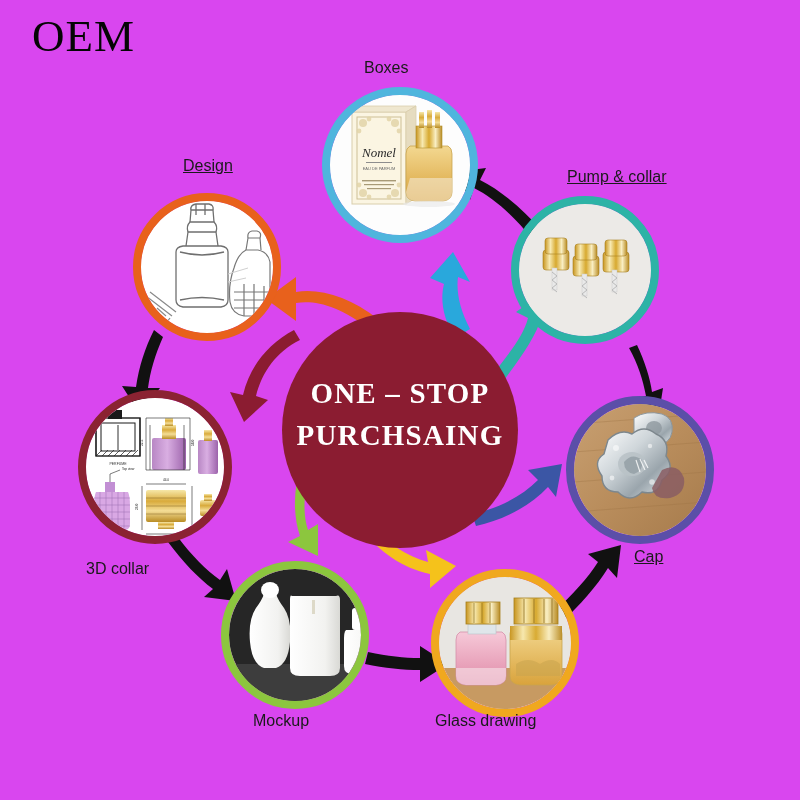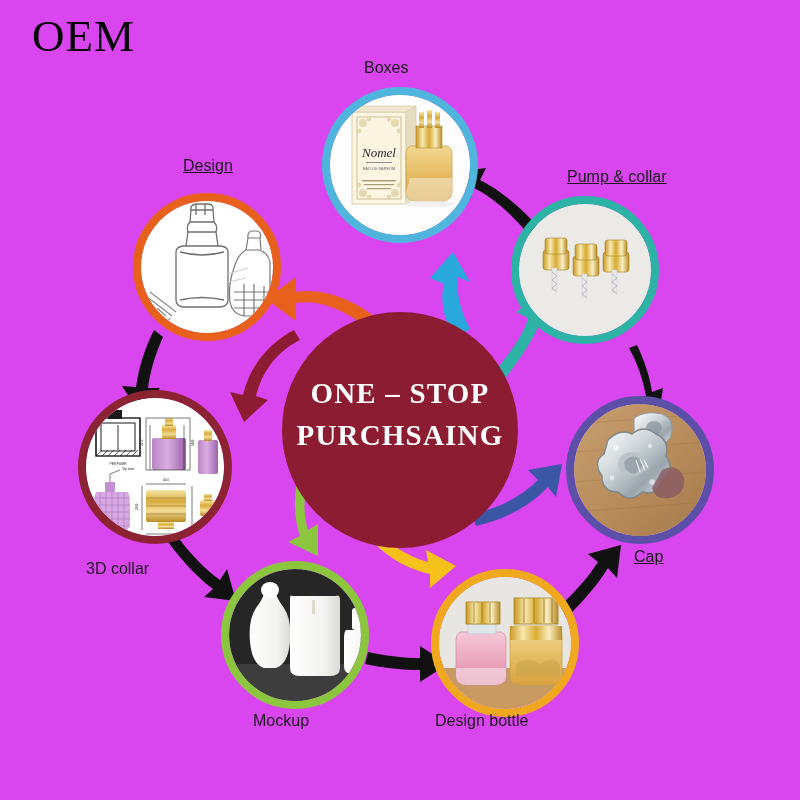--- a/index.html
+++ b/index.html
@@ -490,17 +490,17 @@
 
   <div id="center-text">
     <div>ONE – STOP</div>
     <div>PURCHSAING</div>
   </div>
 
   <div class="node-label" style="left:183px; top:158px;text-decoration:underline;">Design</div>
   <div class="node-label" style="left:364px; top:60px;">Boxes</div>
   <div class="node-label" style="left:567px; top:169px;text-decoration:underline;">Pump &amp; collar</div>
   <div class="node-label" style="left:634px; top:549px;text-decoration:underline;">Cap</div>
-  <div class="node-label" style="left:435px; top:713px;">Design bottle</div>
+  <div class="node-label" style="left:435px; top:713px;">Glass drawing</div>
   <div class="node-label" style="left:253px; top:713px;">Mockup</div>
   <div class="node-label" style="left:86px; top:561px;">3D collar</div>
 
 </div>
 
 </body></html>

